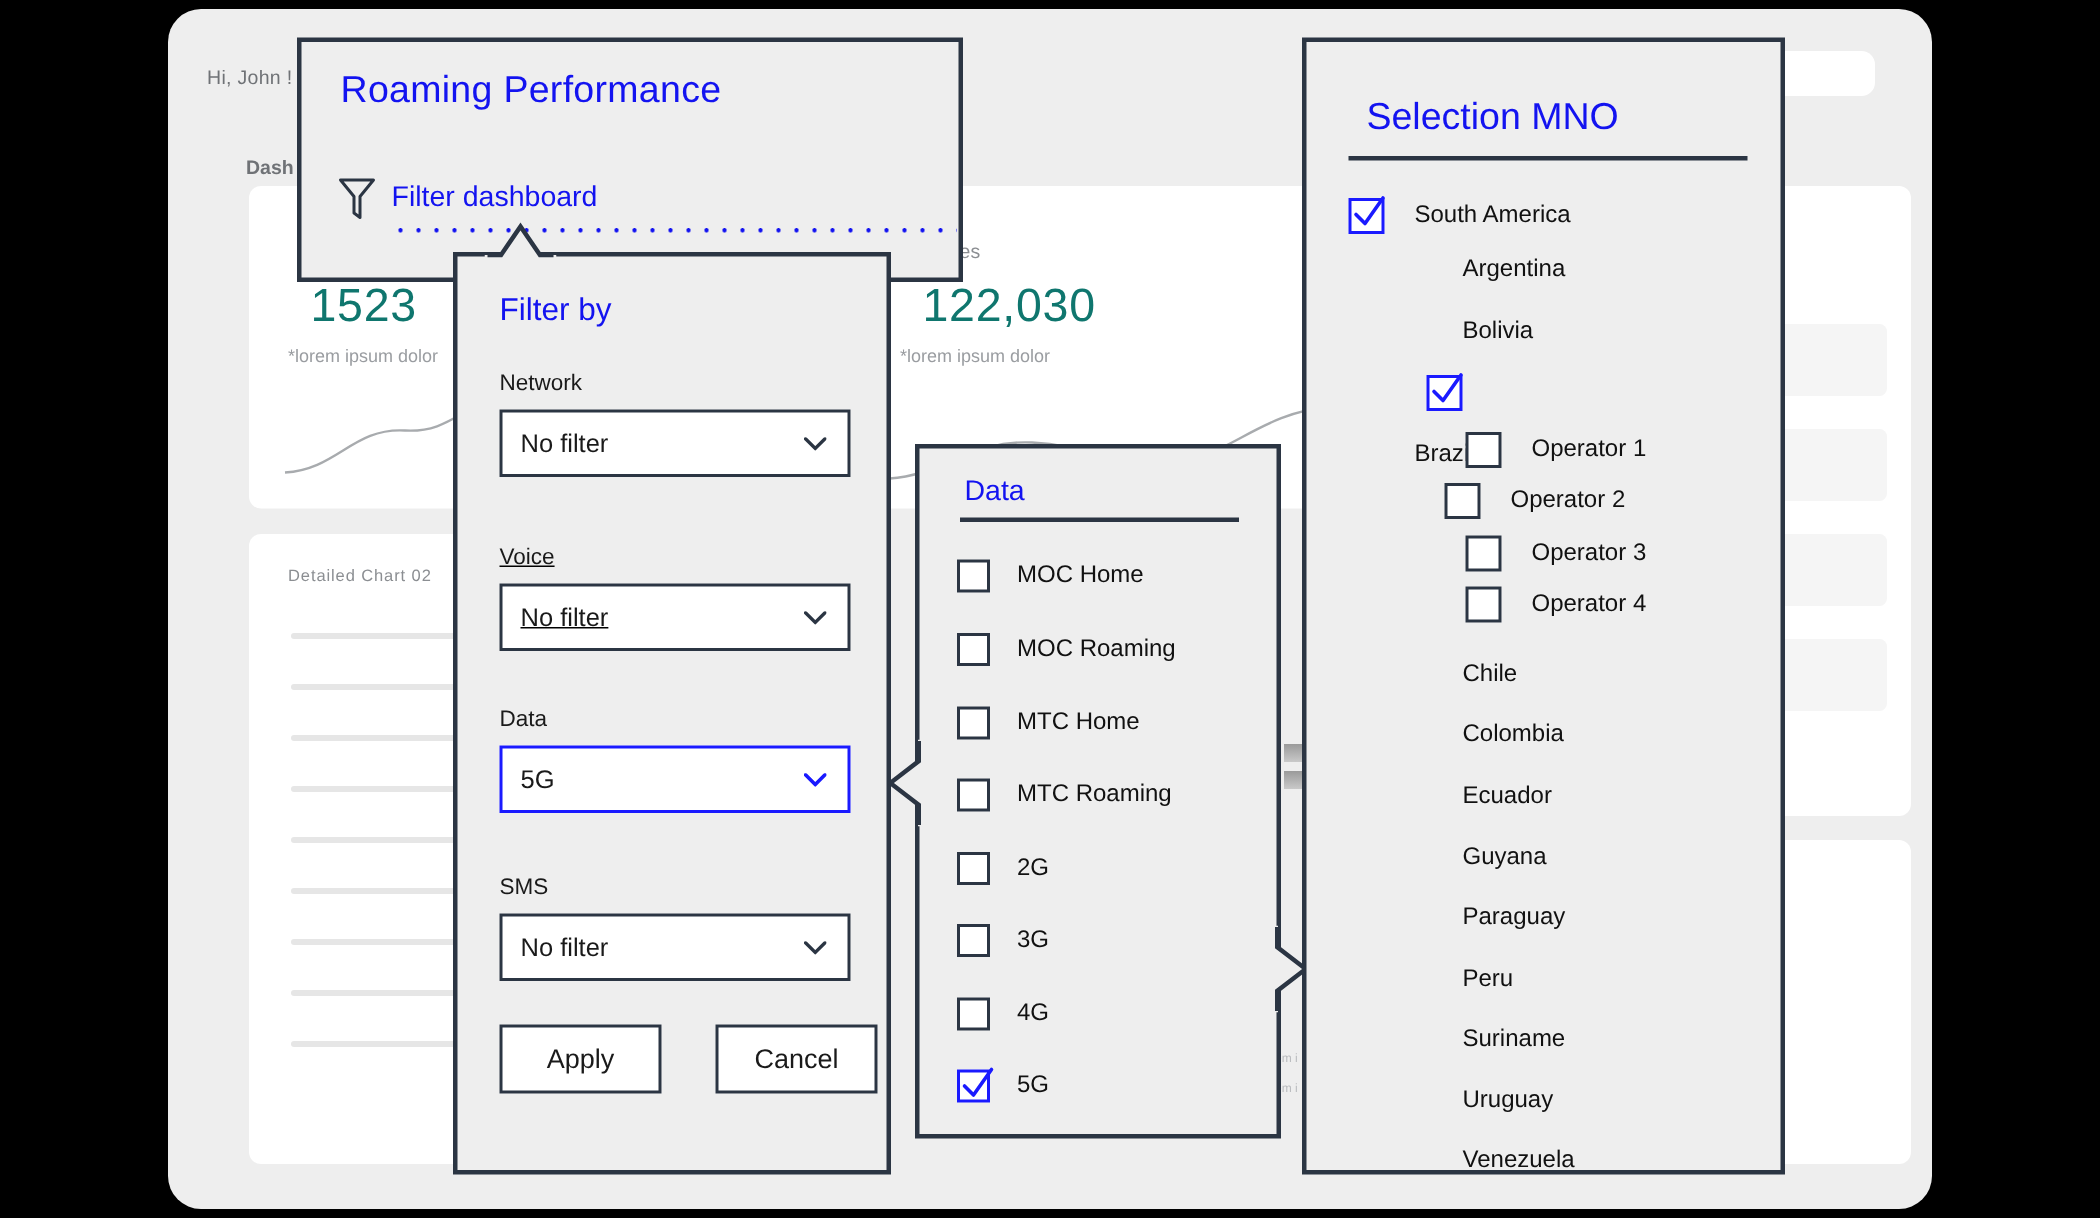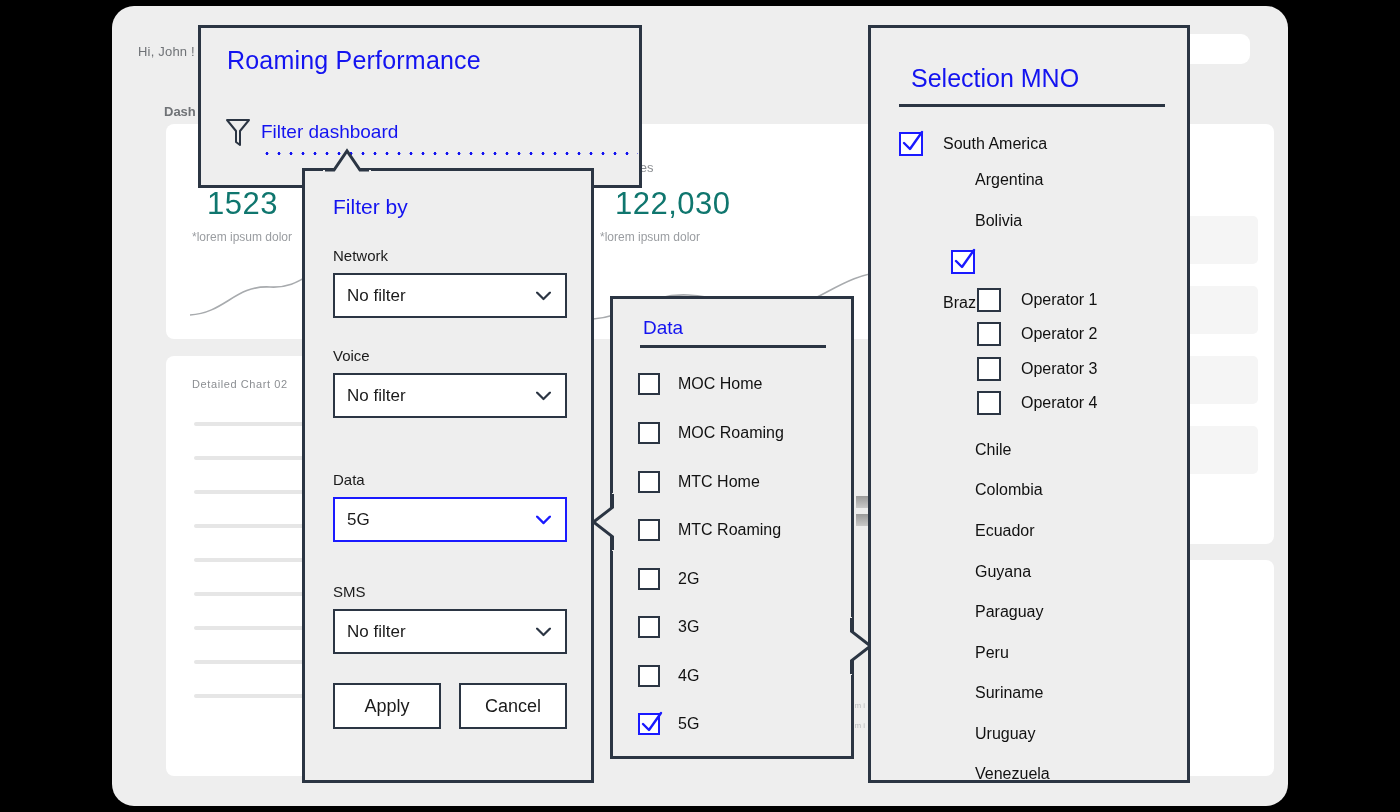--- a/index.html
+++ b/index.html
@@ -138,21 +138,21 @@
     position: relative; height: 45px;
     background: #ffffff; border: 2.5px solid #2b3543;
     display: flex; align-items: center; padding: 0 12px;
   }
   .select-box.active { border-color: #1a1aff; }
   .select-value { font-size: 17px; color: #1a1a1a; }
   .chev {
     position: absolute; right: 14px; top: 50%;
     width: 15px; height: 9px; transform: translateY(-50%);
   }
-  .btn-row { position: absolute; left: 28px; top: 512px; display: flex; gap: 18px; }
+  .btn-row { position: absolute; left: 28px; top: 512px; display: flex; gap: 36px; }
   .wbtn {
     width: 108px; height: 46px; background: #ffffff;
     border: 2.5px solid #2b3543;
     display: flex; align-items: center; justify-content: center;
     font-size: 18px; color: #1a1a1a;
   }
 
   
   #data-panel {
     left: 610px; top: 296px; width: 244px; height: 463px;
@@ -276,21 +276,21 @@
     <div class="field" style="top:76px;">
       <div class="field-label">Network</div>
       <div class="select-box">
         <span class="select-value">No filter</span>
         <svg class="chev" viewBox="0 0 15 9">
           <path d="M1,1 L7.5,7.5 L14,1" fill="none" stroke="#2b3543" stroke-width="2.2" stroke-linecap="round"></path>
         </svg>
       </div>
     </div>
 
-    <div class="field" style="top:176px;">
+    <div class="field" style="top:192px;text-decoration:underline;">
       <div class="field-label">Voice</div>
       <div class="select-box">
         <span class="select-value">No filter</span>
         <svg class="chev" viewBox="0 0 15 9">
           <path d="M1,1 L7.5,7.5 L14,1" fill="none" stroke="#2b3543" stroke-width="2.2" stroke-linecap="round"></path>
         </svg>
       </div>
     </div>
 
     <div class="field" style="top:300px;">
@@ -399,21 +399,21 @@
           <path d="M6,15 L12,21 L24,4" fill="none" stroke="#1a1aff" stroke-width="2.4" stroke-linecap="round" stroke-linejoin="round"></path>
         </svg>
       </span>
       <span class="mno-label">Brazil</span>
     </div>
 
     <div class="mno-row" style="left:106px; top:260px;">
       <span class="cbox cbox-lg"></span>
       <span class="mno-label">Operator 1</span>
     </div>
-    <div class="mno-row" style="left:106px; top:294px;">
+    <div class="mno-row" style="left:92px; top:294px;">
       <span class="cbox cbox-lg"></span>
       <span class="mno-label">Operator 2</span>
     </div>
     <div class="mno-row" style="left:106px; top:329px;">
       <span class="cbox cbox-lg"></span>
       <span class="mno-label">Operator 3</span>
     </div>
     <div class="mno-row" style="left:106px; top:363px;">
       <span class="cbox cbox-lg"></span>
       <span class="mno-label">Operator 4</span>

